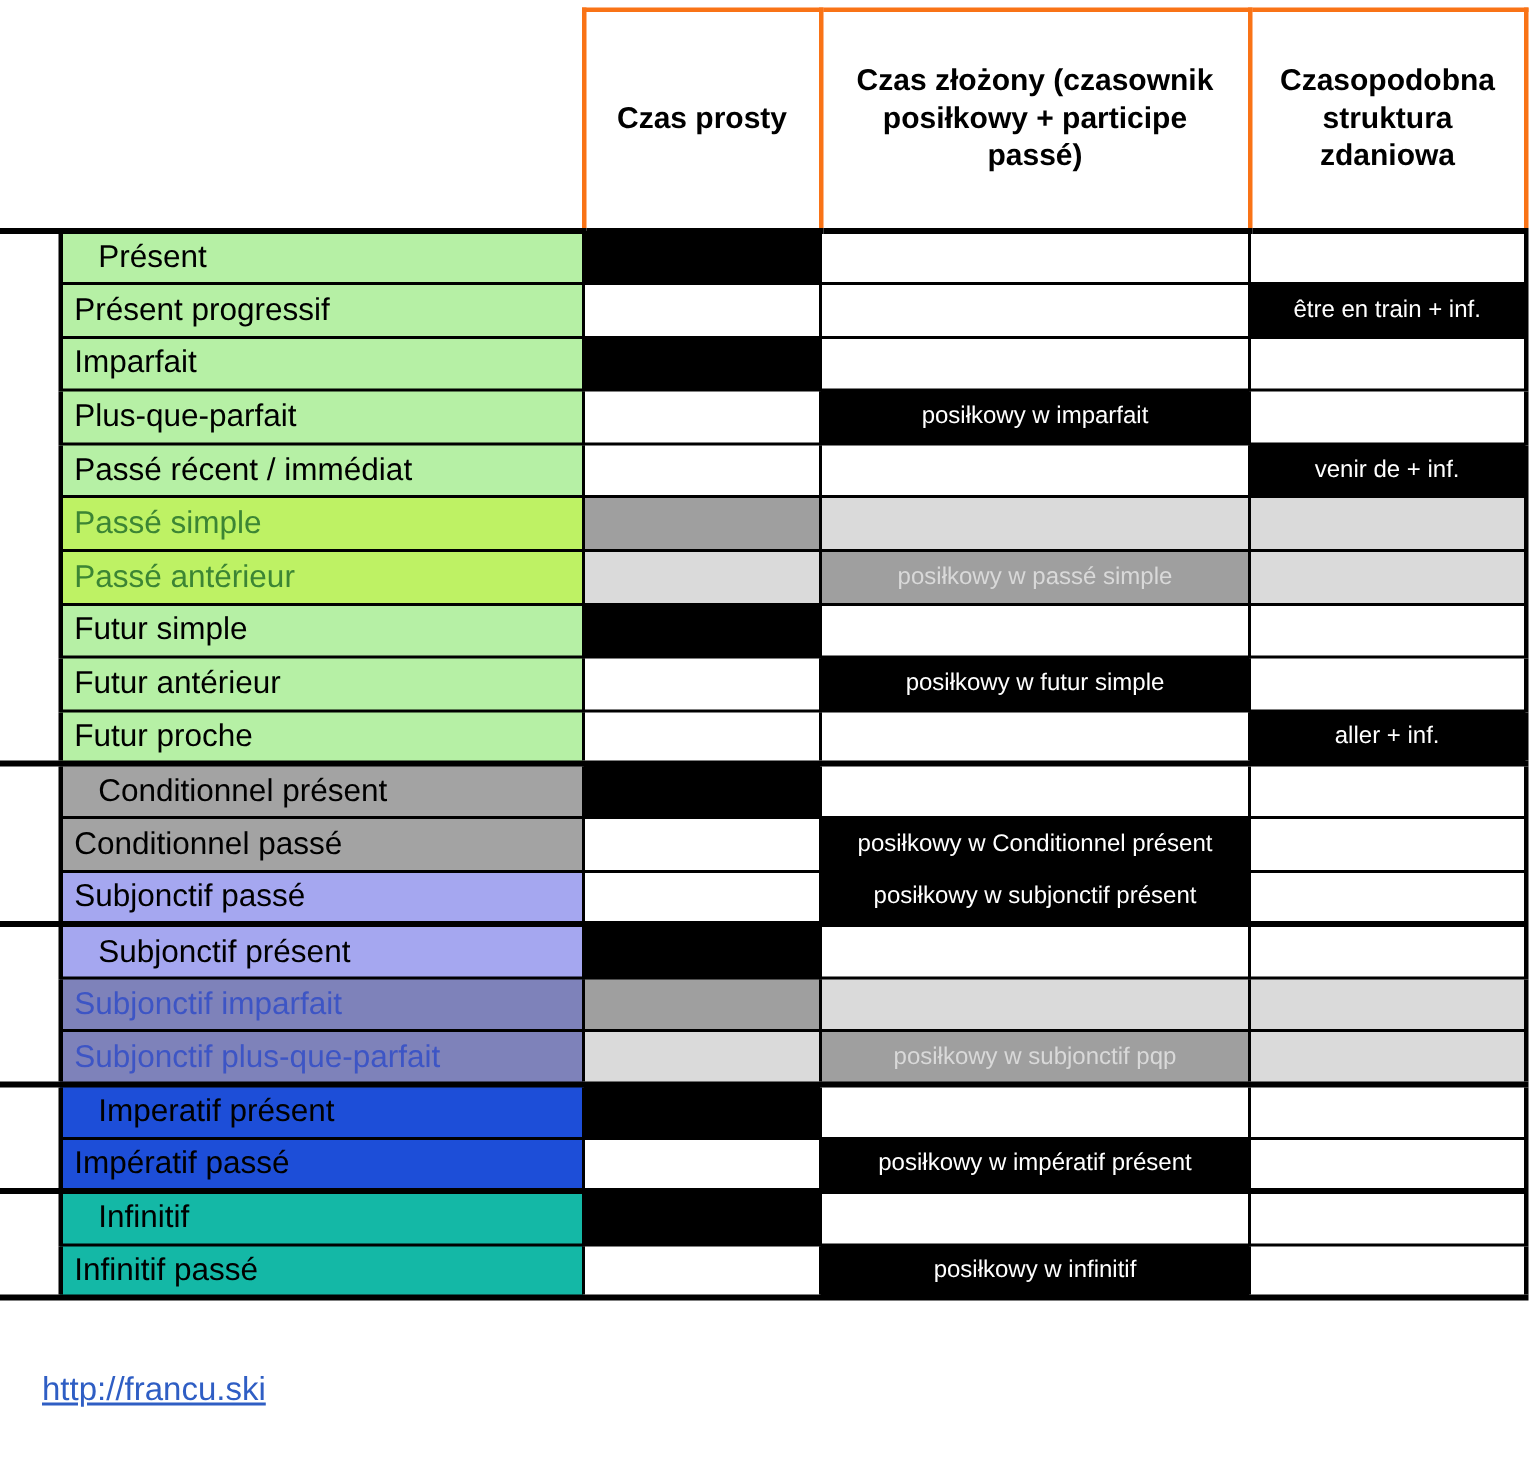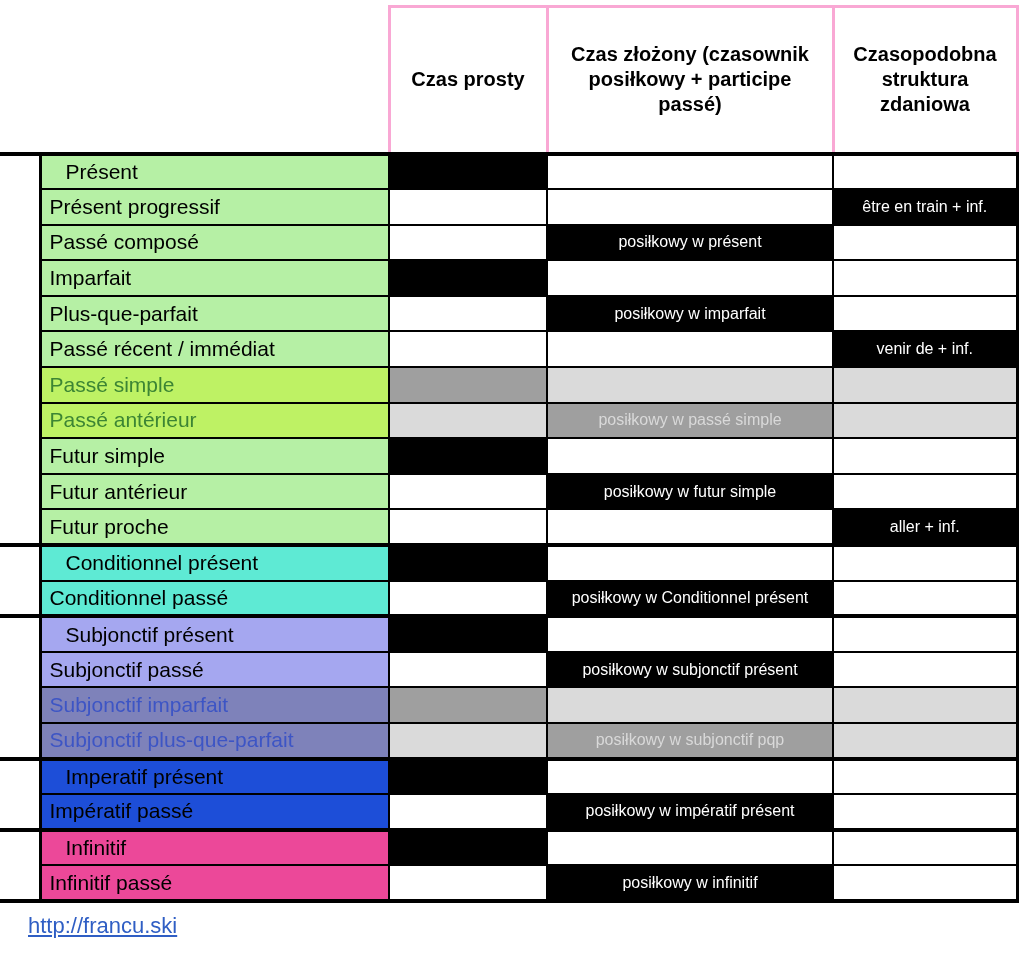--- a/index.html
+++ b/index.html
@@ -22,21 +22,21 @@
   col.c1 { width: 158px; }
   col.c2 { width: 286px; }
   col.c3 { width: 184px; }
 
   td { padding: 0; vertical-align: middle; }
 
   
   tr.head { height: 147px; }
   td.hblank { border: none; background: #fff; }
   td.hcell {
-    border: 3px solid #f9a8d4;
+    border: 3px solid #f97316;
     background: #fff;
     font-weight: bold;
     font-size: 20px;
     line-height: 1.25;
     text-align: center;
     padding: 0 10px;
   }
 
   
   tr.body { height: 35.6px; }
@@ -57,25 +57,25 @@
   td.cr { border-right-width: 3px; }
 
   tr.group-start td.label, tr.group-start td.cell { border-top-width: 4px; padding-left: 24px; }
   tr.group-start td.gutter { border-top: 4px solid #000; }
   tr.last td.label, tr.last td.cell { border-bottom-width: 4px; }
   tr.last td.gutter { border-bottom: 4px solid #000; }
 
   
   [data-theme="green"]           { background: #b6f0a5; }
   [data-theme="green-dark"]      { background: #bef264; color: #3c8534; }
-  [data-theme="cream"]           { background: #5eead4; margin-left: 37px; }
+  [data-theme="cream"]           { background: #a3a3a3; margin-left: 37px; }
   [data-theme="periwinkle"]      { background: #a5a7f0; }
   [data-theme="periwinkle-dark"] { background: #7e82ba; color: #3d55c5; }
   [data-theme="salmon"]          { background: #1d4ed8; }
-  [data-theme="gray"]            { background: #ec4899; }
+  [data-theme="gray"]            { background: #14b8a6; }
 
   
   [data-v="black"]      { background: #000000; color: #ffffff; }
   [data-v="white"]      { background: #ffffff; }
   [data-v="gray"]       { background: #9f9f9f; color: #d9d9d9; }
   [data-v="gray-light"] { background: #dadada; }
 
   a.site-link {
     position: absolute; left: 28px; top: 913px;
     font-size: 22px;
@@ -115,27 +115,20 @@
   </tr>
 
   <tr class="body">
     <td class="gutter"></td>
     <td class="label" data-theme="green">Présent progressif</td>
     <td class="cell" data-v="white"></td>
     <td class="cell" data-v="white"></td>
     <td class="cell cr" data-v="black">être en train + inf.</td>
   </tr>
 
-  <tr class="body">
-    <td class="gutter"></td>
-    <td class="label" data-theme="green">Passé composé</td>
-    <td class="cell" data-v="white"></td>
-    <td class="cell" data-v="black">posiłkowy w présent</td>
-    <td class="cell cr" data-v="white"></td>
-  </tr>
 
   <tr class="body">
     <td class="gutter"></td>
     <td class="label" data-theme="green">Imparfait</td>
     <td class="cell" data-v="black"></td>
     <td class="cell" data-v="white"></td>
     <td class="cell cr" data-v="white"></td>
   </tr>
 
   <tr class="body">
@@ -203,33 +196,33 @@
   </tr>
 
   <tr class="body">
     <td class="gutter"></td>
     <td class="label" data-theme="cream">Conditionnel passé</td>
     <td class="cell" data-v="white"></td>
     <td class="cell" data-v="black">posiłkowy w Conditionnel présent</td>
     <td class="cell cr" data-v="white"></td>
   </tr>
 
+  <tr class="body">
+    <td class="gutter"></td>
+    <td class="label" data-theme="periwinkle">Subjonctif passé</td>
+    <td class="cell" data-v="white"></td>
+    <td class="cell" data-v="black">posiłkowy w subjonctif présent</td>
+    <td class="cell cr" data-v="white"></td>
+  </tr>
+
   <tr class="body group-start">
     <td class="gutter"></td>
     <td class="label" data-theme="periwinkle">Subjonctif présent</td>
     <td class="cell" data-v="black"></td>
     <td class="cell" data-v="white"></td>
-    <td class="cell cr" data-v="white"></td>
-  </tr>
-
-  <tr class="body">
-    <td class="gutter"></td>
-    <td class="label" data-theme="periwinkle">Subjonctif passé</td>
-    <td class="cell" data-v="white"></td>
-    <td class="cell" data-v="black">posiłkowy w subjonctif présent</td>
     <td class="cell cr" data-v="white"></td>
   </tr>
 
   <tr class="body">
     <td class="gutter"></td>
     <td class="label" data-theme="periwinkle-dark">Subjonctif imparfait</td>
     <td class="cell" data-v="gray"></td>
     <td class="cell" data-v="gray-light"></td>
     <td class="cell cr" data-v="gray-light"></td>
   </tr>

